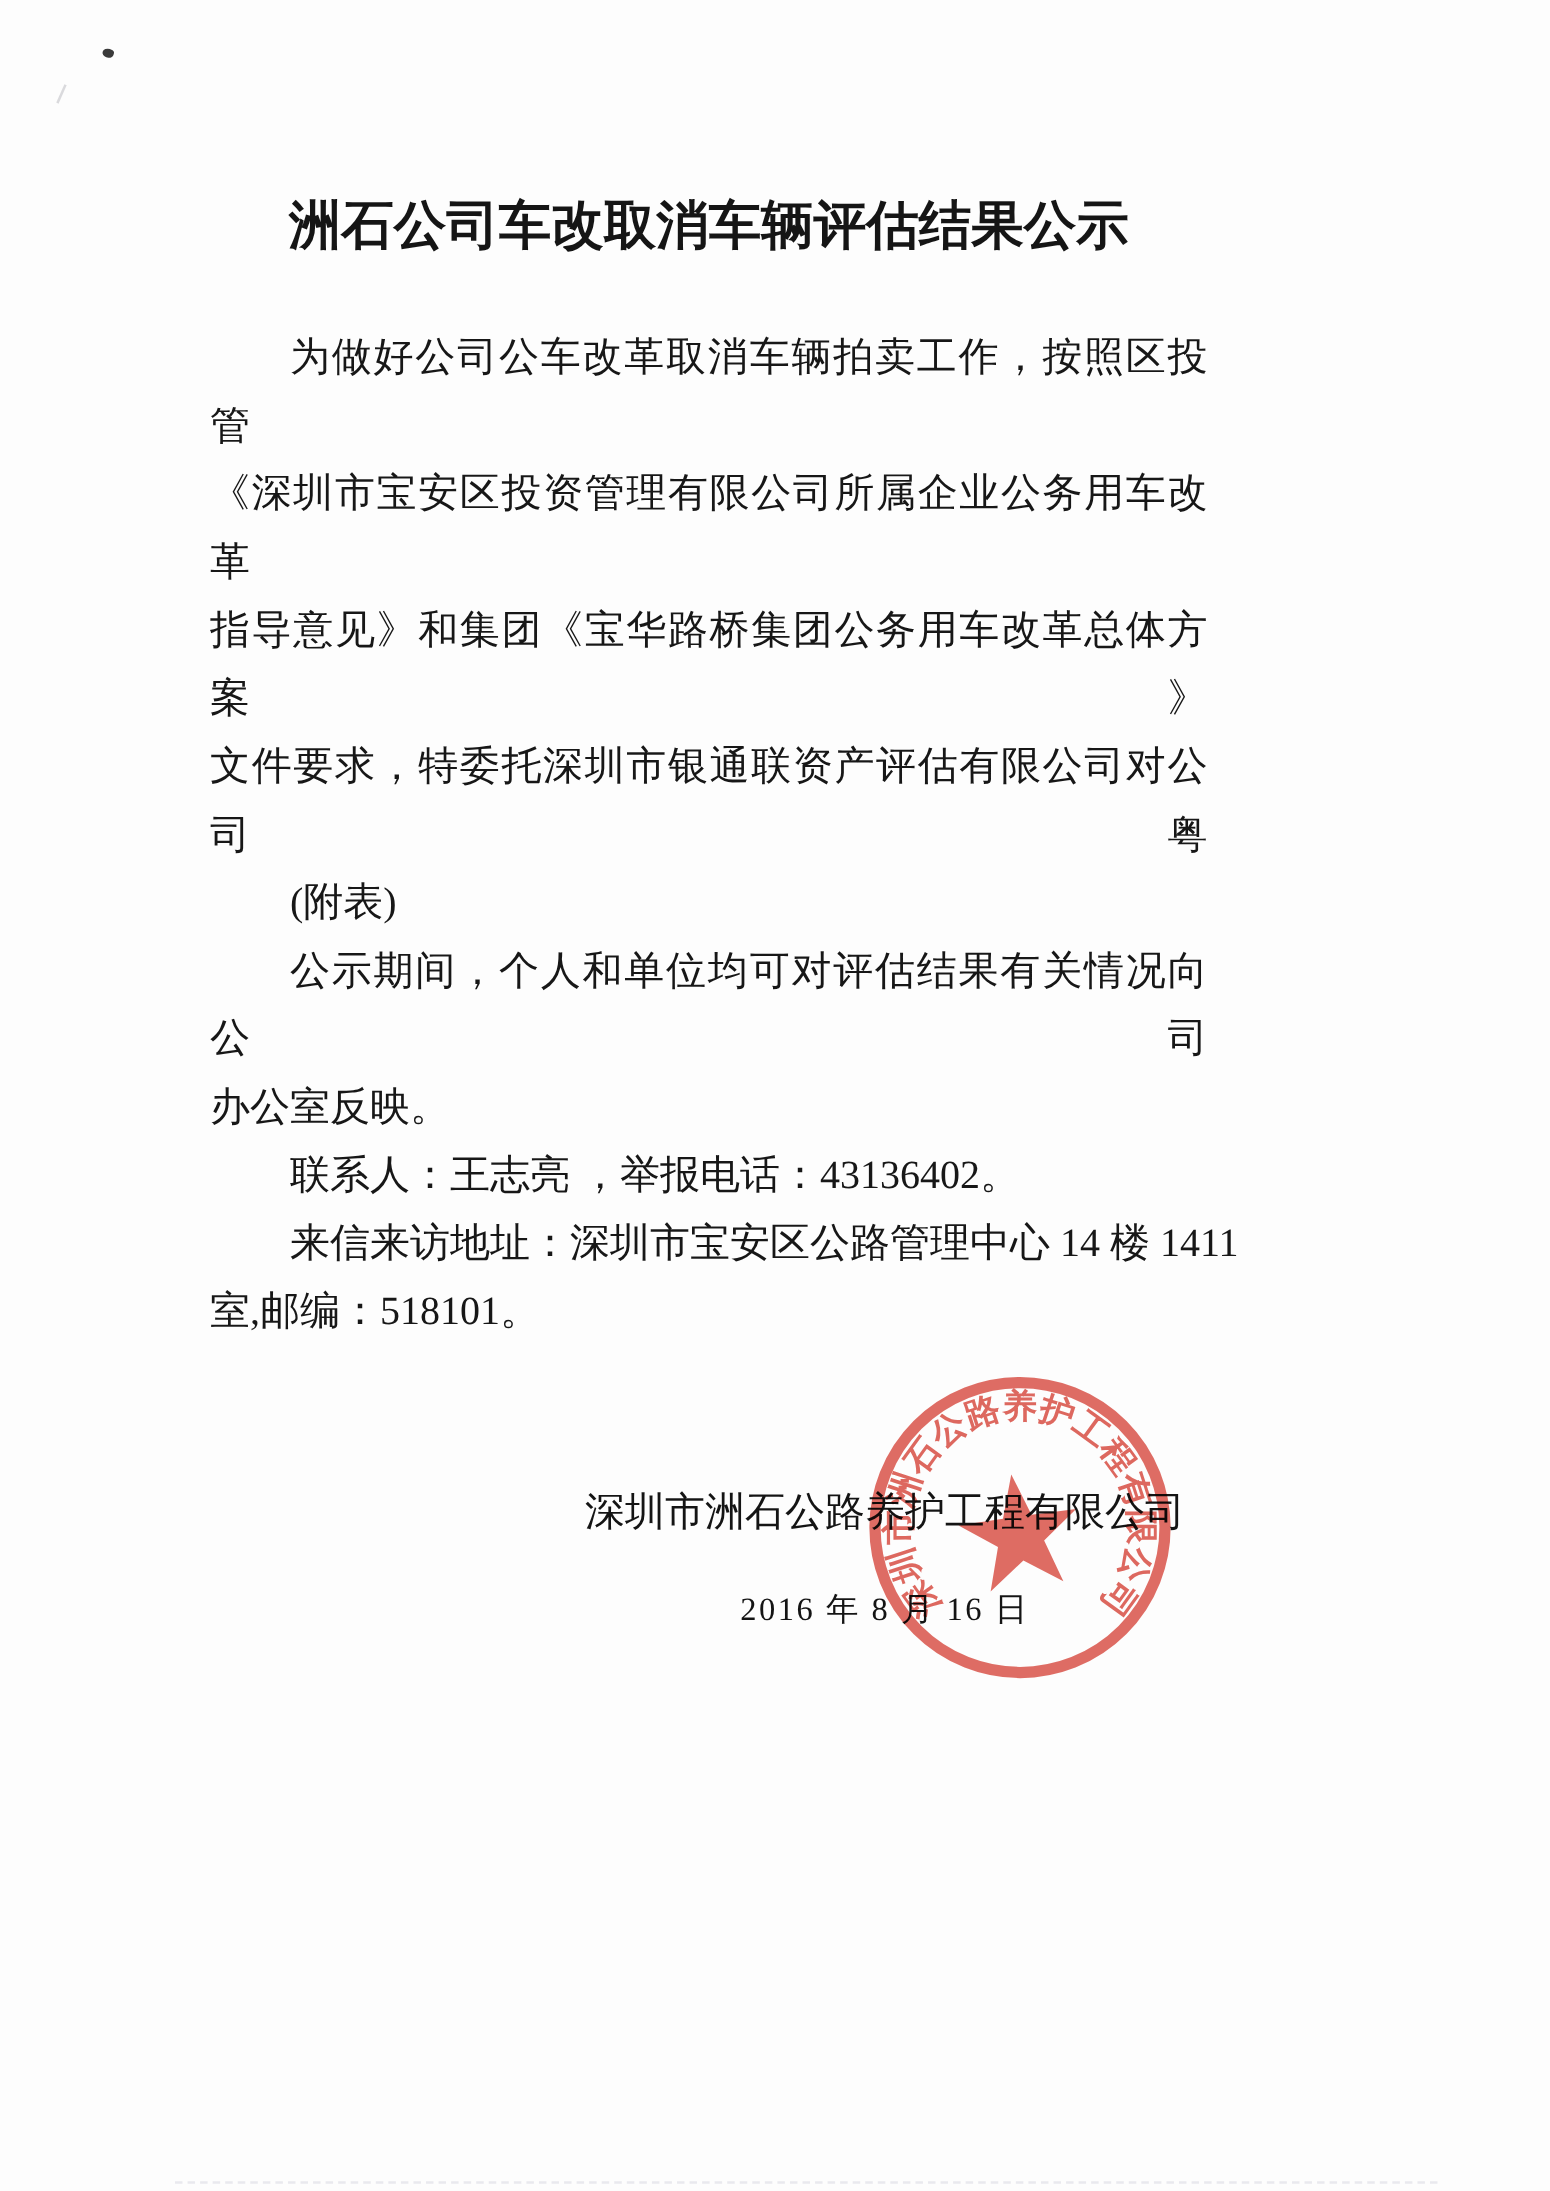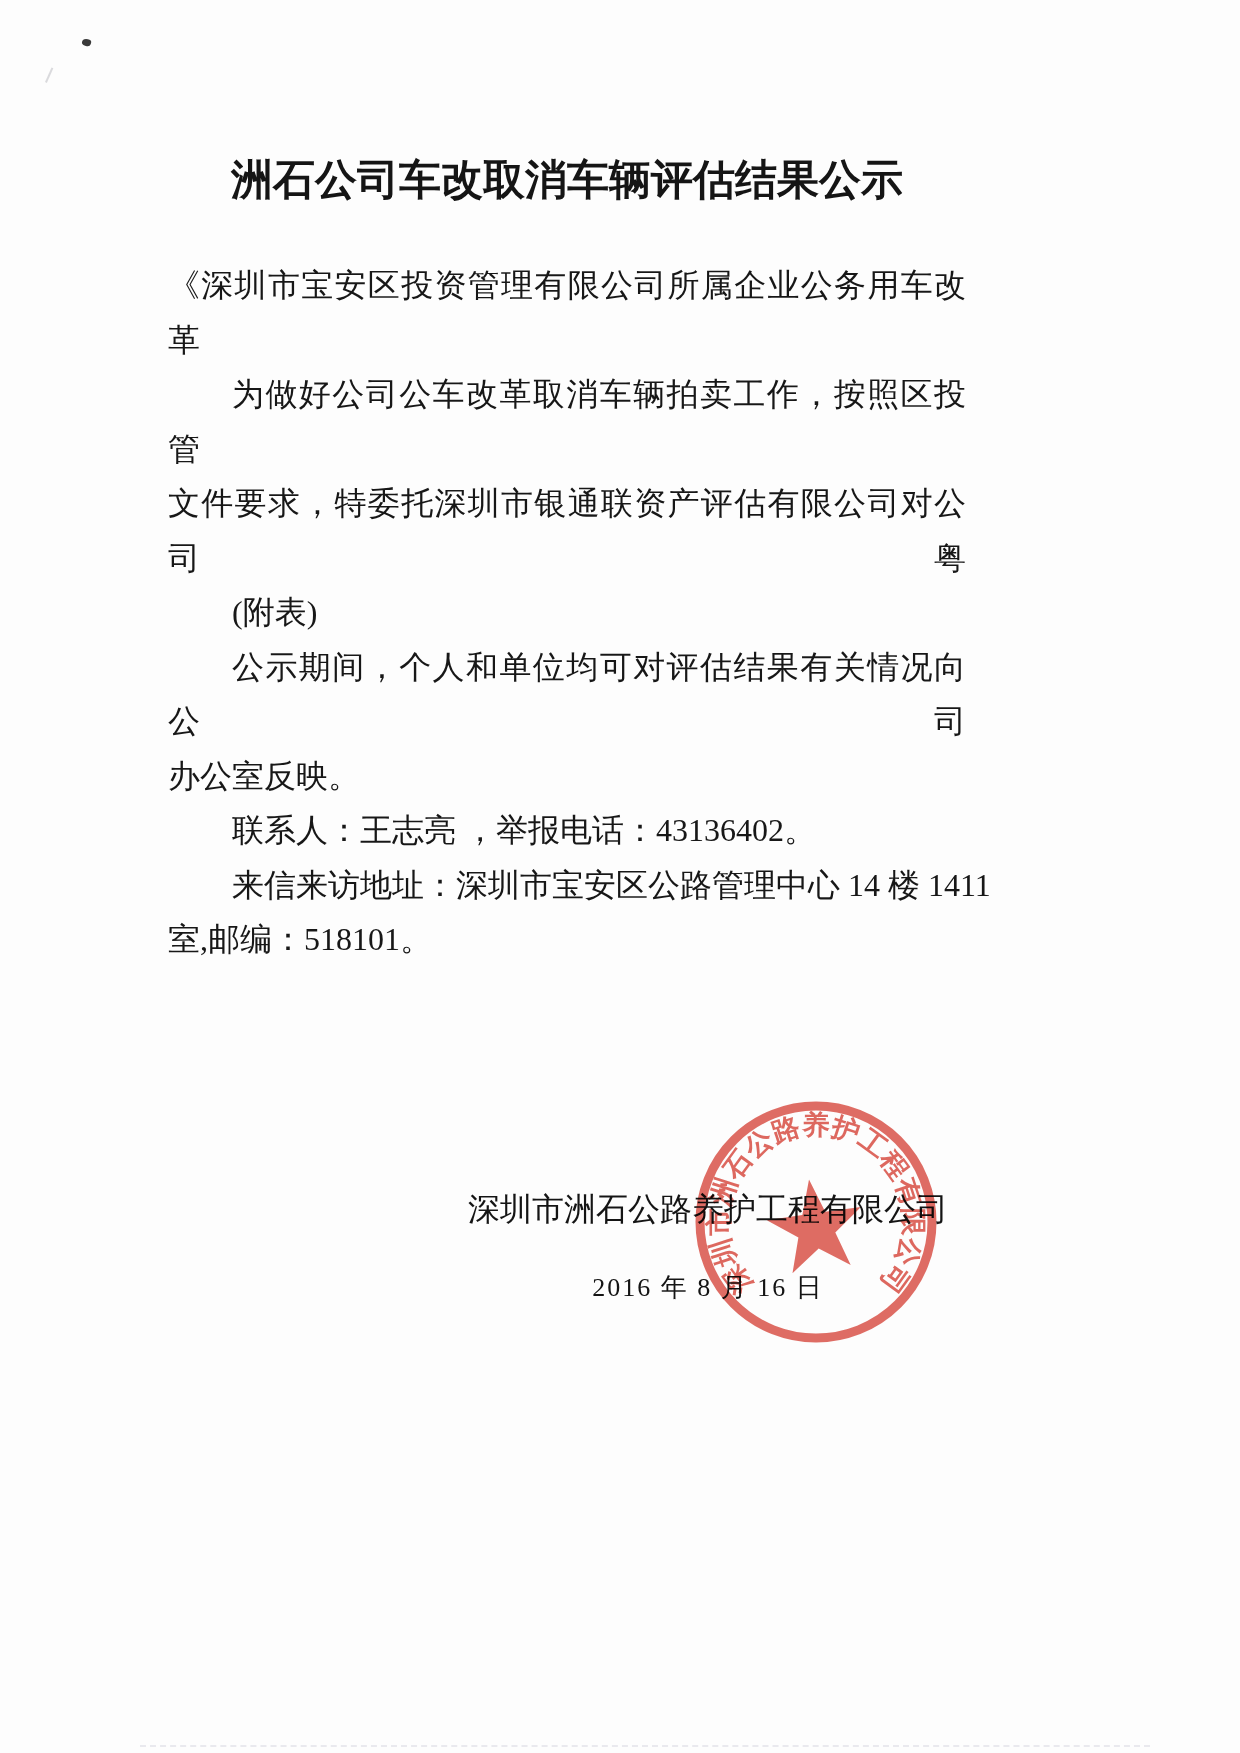--- a/index.html
+++ b/index.html
@@ -105,22 +105,23 @@
 <body>
 
 <div class="page">
 
   <div class="speck-dark"></div>
   <div class="speck-light"></div>
 
   <h1 class="doc-title">洲石公司车改取消车辆评估结果公示</h1>
 
   <div class="body-block">
+    <div class="line ind j">为做好公司公车改革取消车辆拍卖工作，按照区投管</div>
     <div class="line j">《深圳市宝安区投资管理有限公司所属企业公务用车改革</div>
-    <div class="line ind j">为做好公司公车改革取消车辆拍卖工作，按照区投管</div>
+    <div class="line j">指导意见》和集团《宝华路桥集团公务用车改革总体方案》</div>
     <div class="line j">文件要求，特委托深圳市银通联资产评估有限公司对公司粤</div>
     <div class="line ind">(附表)</div>
     <div class="line ind j">公示期间，个人和单位均可对评估结果有关情况向公司</div>
     <div class="line">办公室反映。</div>
     <div class="line ind">联系人：王志亮 ，举报电话：43136402。</div>
     <div class="line ind">来信来访地址：深圳市宝安区公路管理中心 14 楼 1411</div>
     <div class="line">室,邮编：518101。</div>
   </div>
 
   <div class="sig-company">深圳市洲石公路养护工程有限公司</div>

